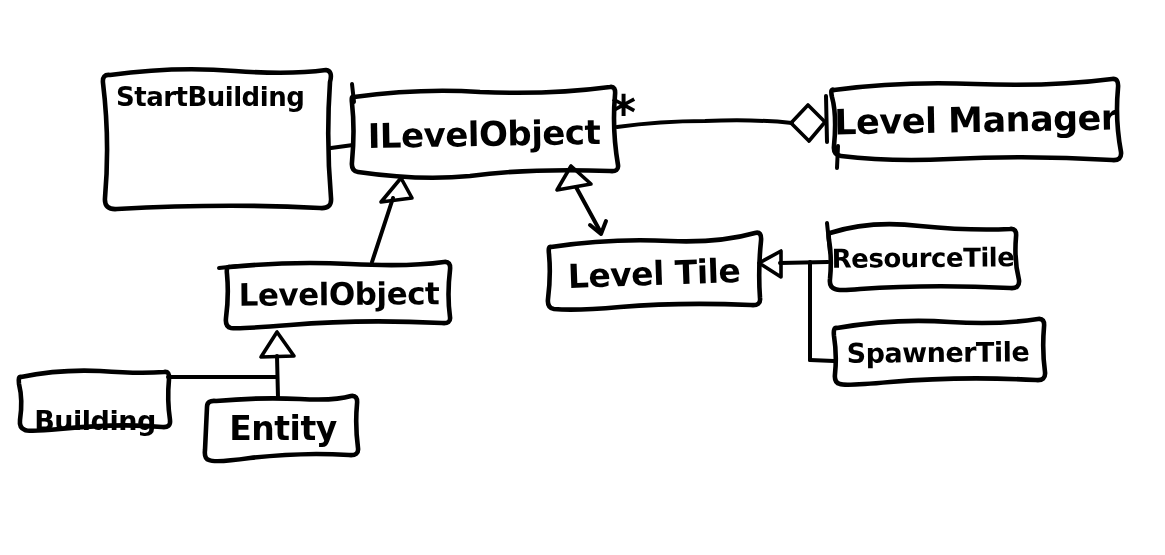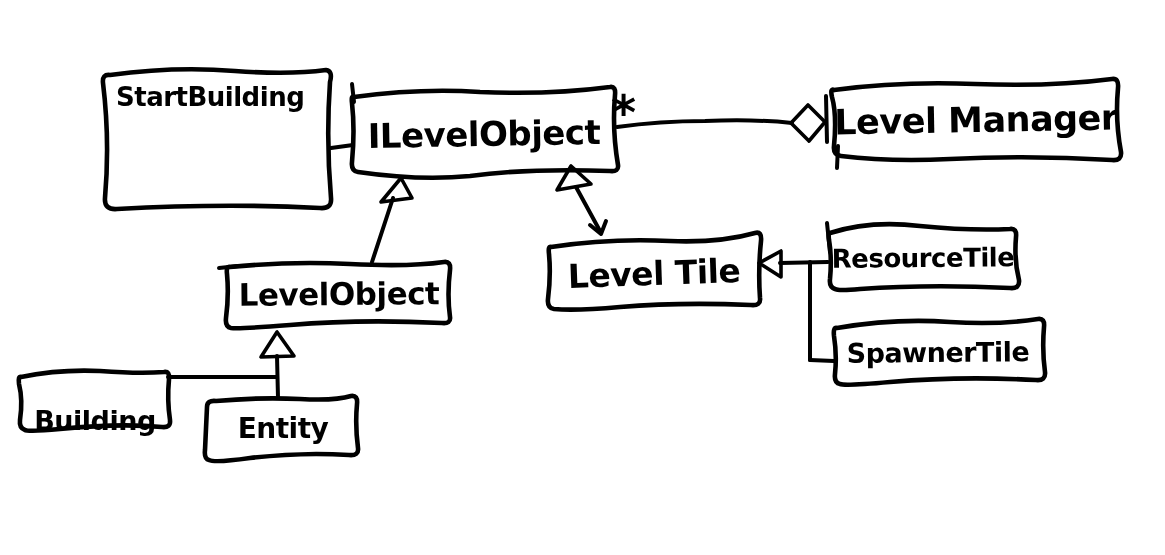--- a/index.html
+++ b/index.html
@@ -26,21 +26,21 @@
   .star{
     position:absolute;left:611px;top:84px;font-size:48px;font-weight:bold;color:#000;
   }
   .lbl-ilevelobject{left:358px;top:94px;width:252px;height:80px;font-size:34px;transform:rotate(-1deg);}
   .lbl-levelmanager{left:836px;top:82px;width:280px;height:76px;font-size:35px;transform:rotate(-1deg);}
   .lbl-levelobject{left:232px;top:264px;width:214px;height:60px;font-size:31px;transform:rotate(-0.5deg);}
   .lbl-leveltile{left:552px;top:238px;width:204px;height:70px;font-size:33px;transform:rotate(-2deg);}
   .lbl-resourcetile{left:831px;top:228px;width:184px;height:60px;font-size:26px;transform:rotate(-0.5deg);}
   .lbl-spawnertile{left:838px;top:322px;width:200px;height:60px;font-size:27px;transform:rotate(-0.5deg);}
   .lbl-building{left:22px;top:392px;width:146px;height:56px;font-size:27px;}
-  .lbl-entity{left:210px;top:398px;width:146px;height:60px;font-size:28px;}
+  .lbl-entity{left:210px;top:398px;width:146px;height:60px;font-size:33px;}
 </style>
 </head>
 <body>
 
 <div class="canvas">
 
   <svg class="strokes" viewBox="0 0 1165 555" xmlns="http://www.w3.org/2000/svg">
 
     <path class="box-stroke" d="M 110 75 Q 175 66 235 71 Q 290 75 326 70 Q 333 71 330 82 Q 326 140 331 198 Q 332 209 320 208 Q 225 203 117 209 Q 104 210 105 198 Q 110 140 103 83 Q 102 74 110 75"></path>
 

